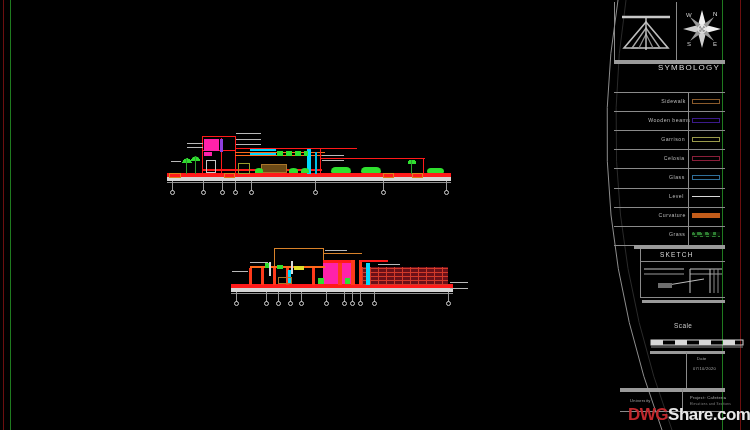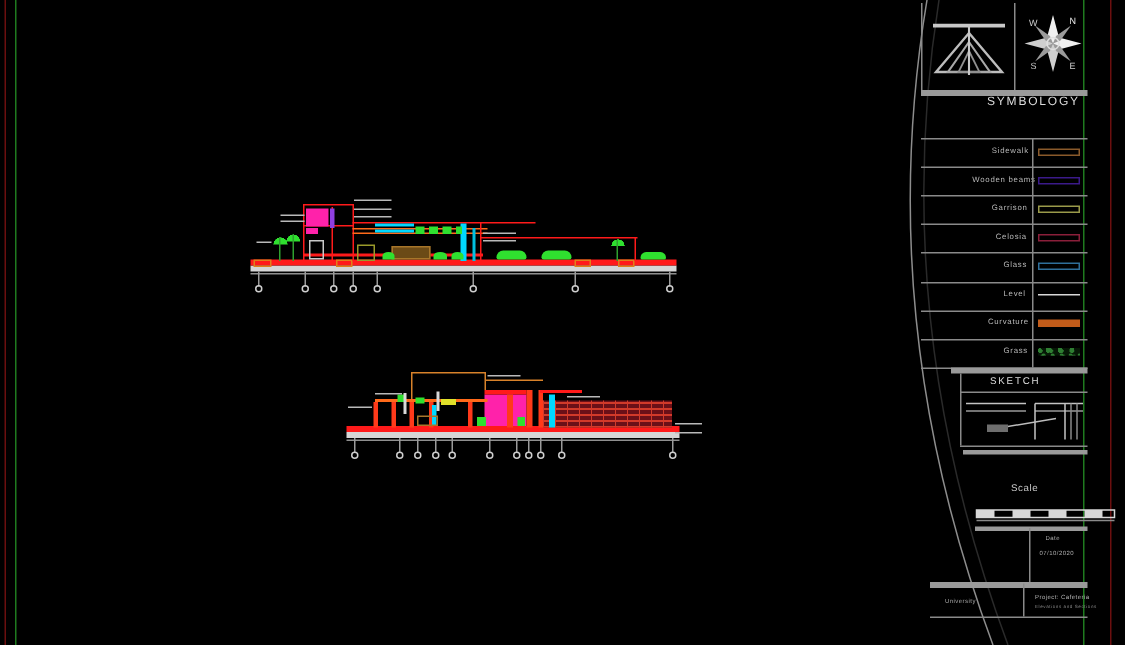--- a/index.html
+++ b/index.html
@@ -328,14 +328,17 @@
     <div class="ptxt tiny" style="left:93px;top:367px;">07/10/2020</div>
 
     <div class="pline h pthick" style="left:20px;top:388px;width:105px;height:4px;"></div>
     <div class="pline v" style="left:82px;top:389px;height:22px;"></div>
     <div class="ptxt tiny" style="left:30px;top:399px;">University</div>
     <div class="ptxt tiny" style="left:90px;top:396px;color:#b5b5b5;">Project: Cafeteria</div>
     <div class="ptxt tiny2" style="left:90px;top:403px;">Elevations and Sections</div>
     <div class="pline h" style="left:20px;top:411px;width:105px;"></div>
   </div>
 
+  <div class="wm">
+    <span class="a">DWG</span><span class="b">Share.com</span>
+  </div>
 
 </div>
 
 </body></html>

